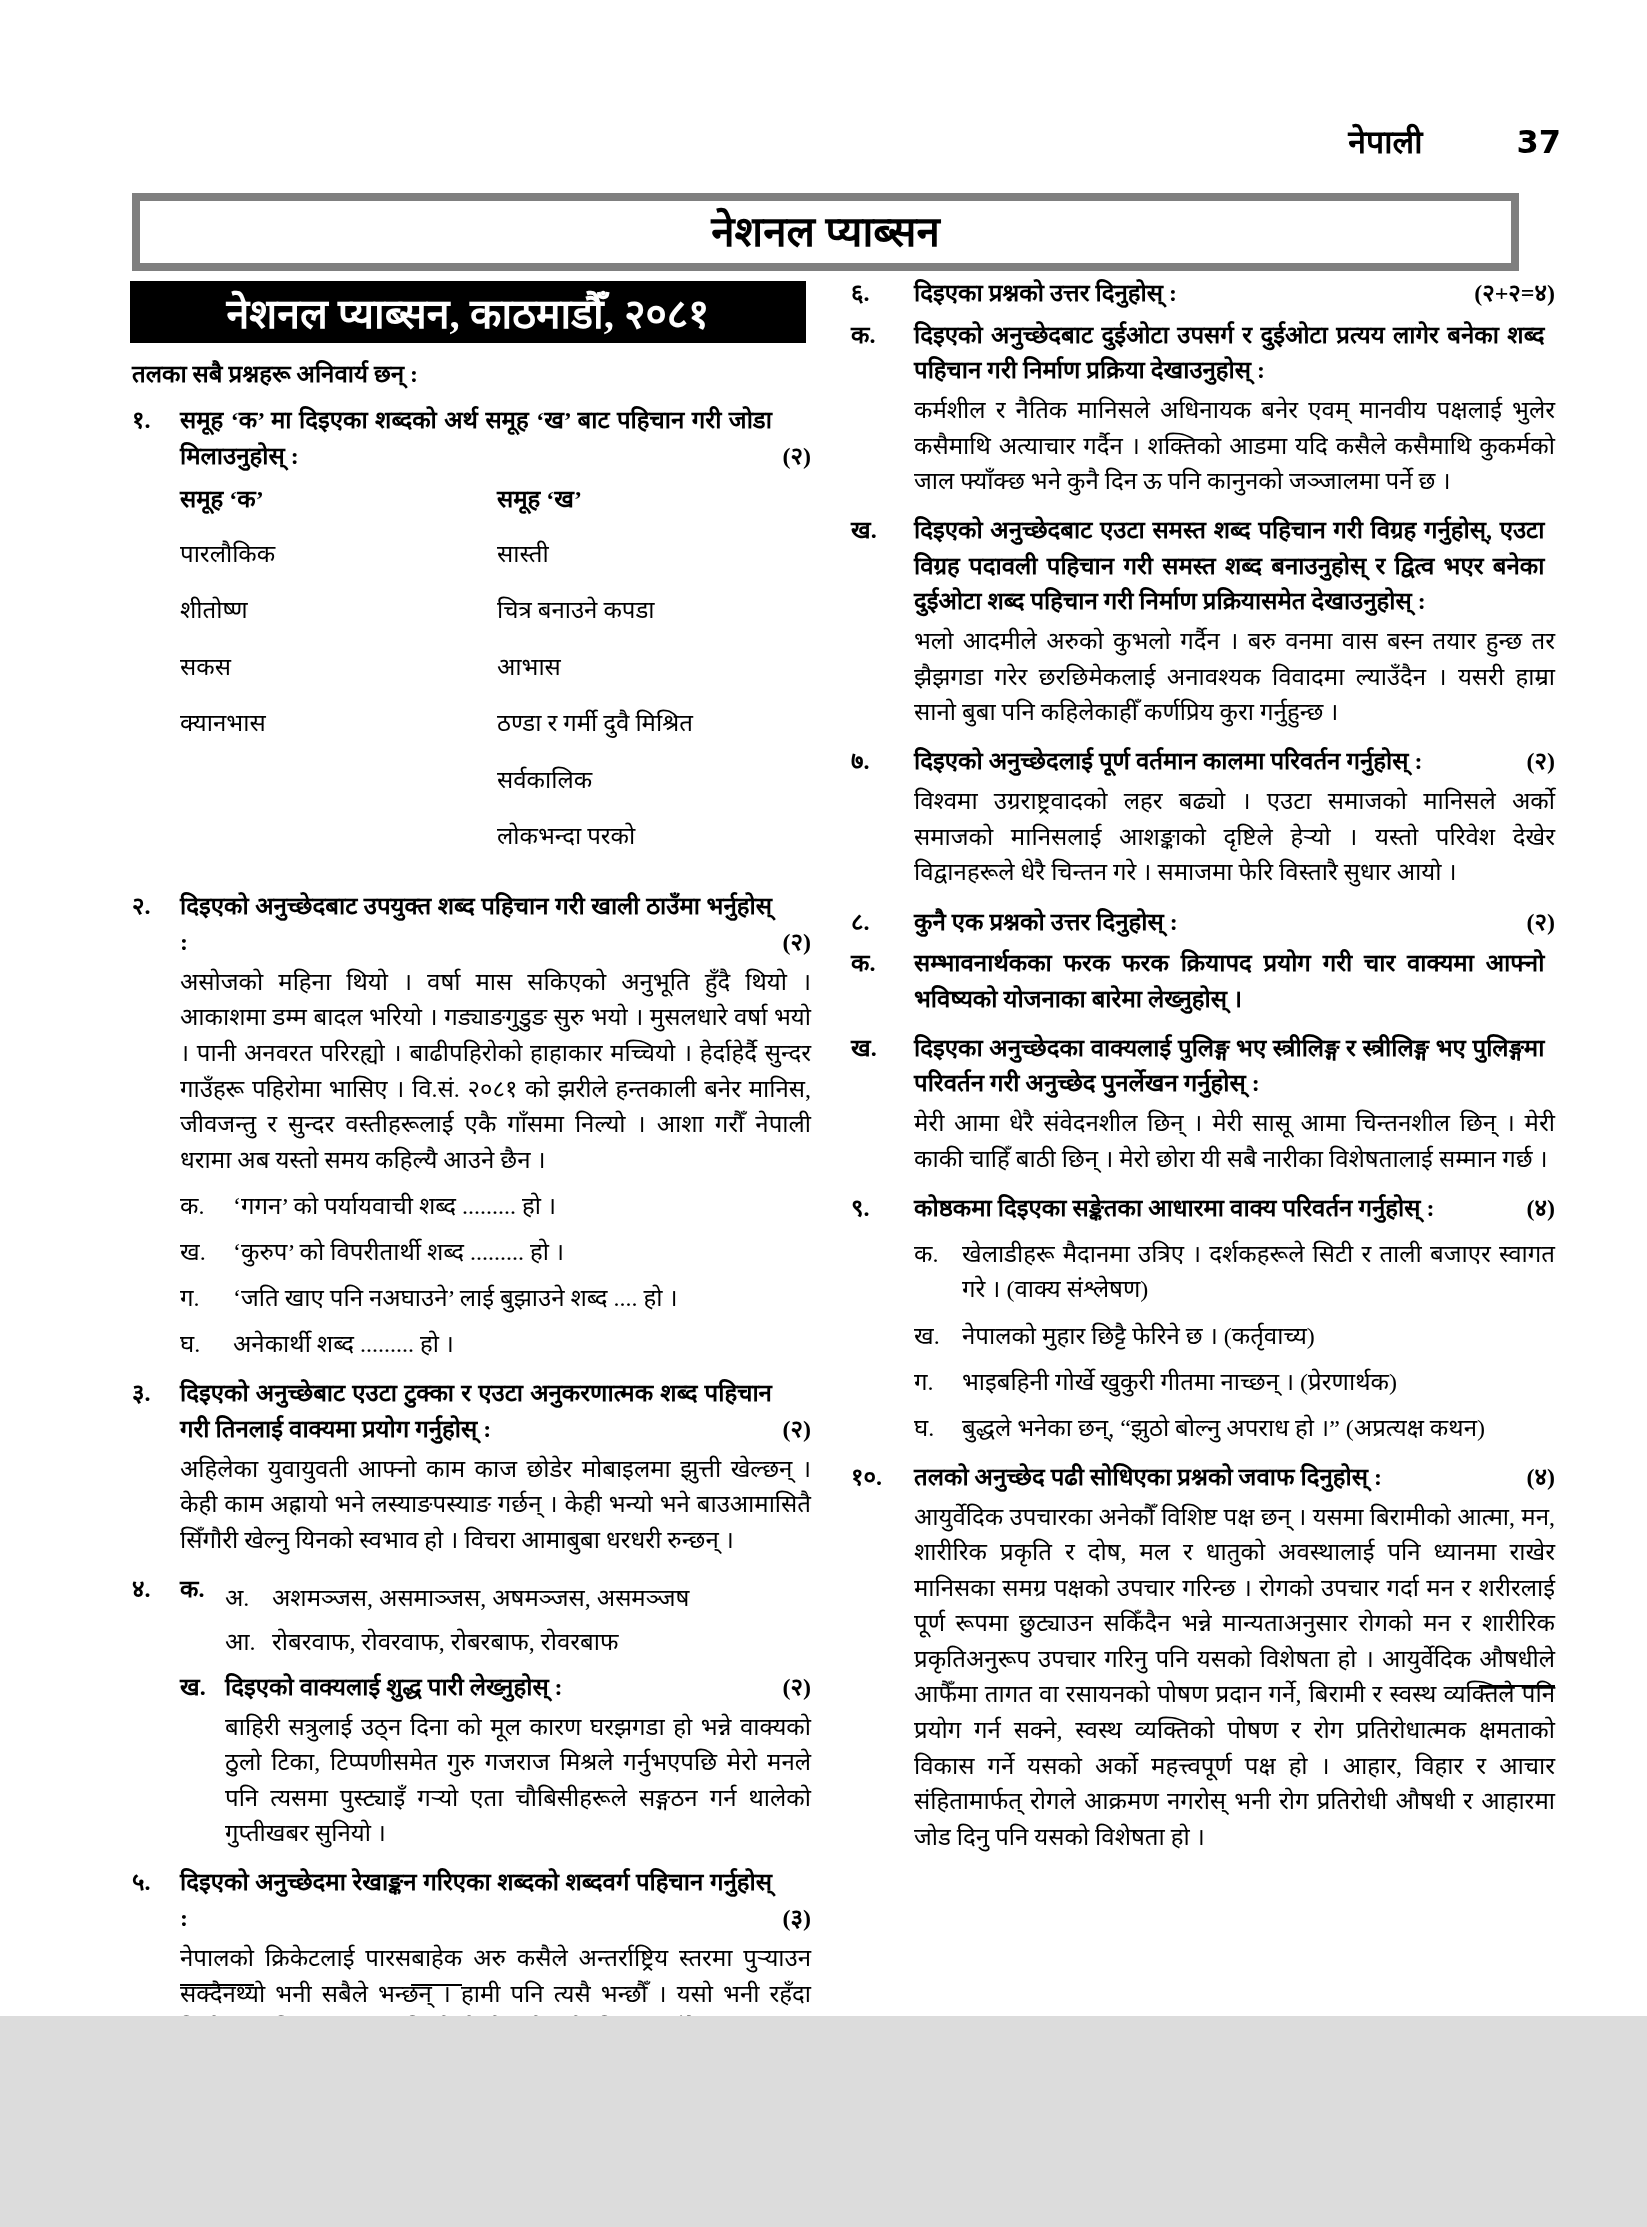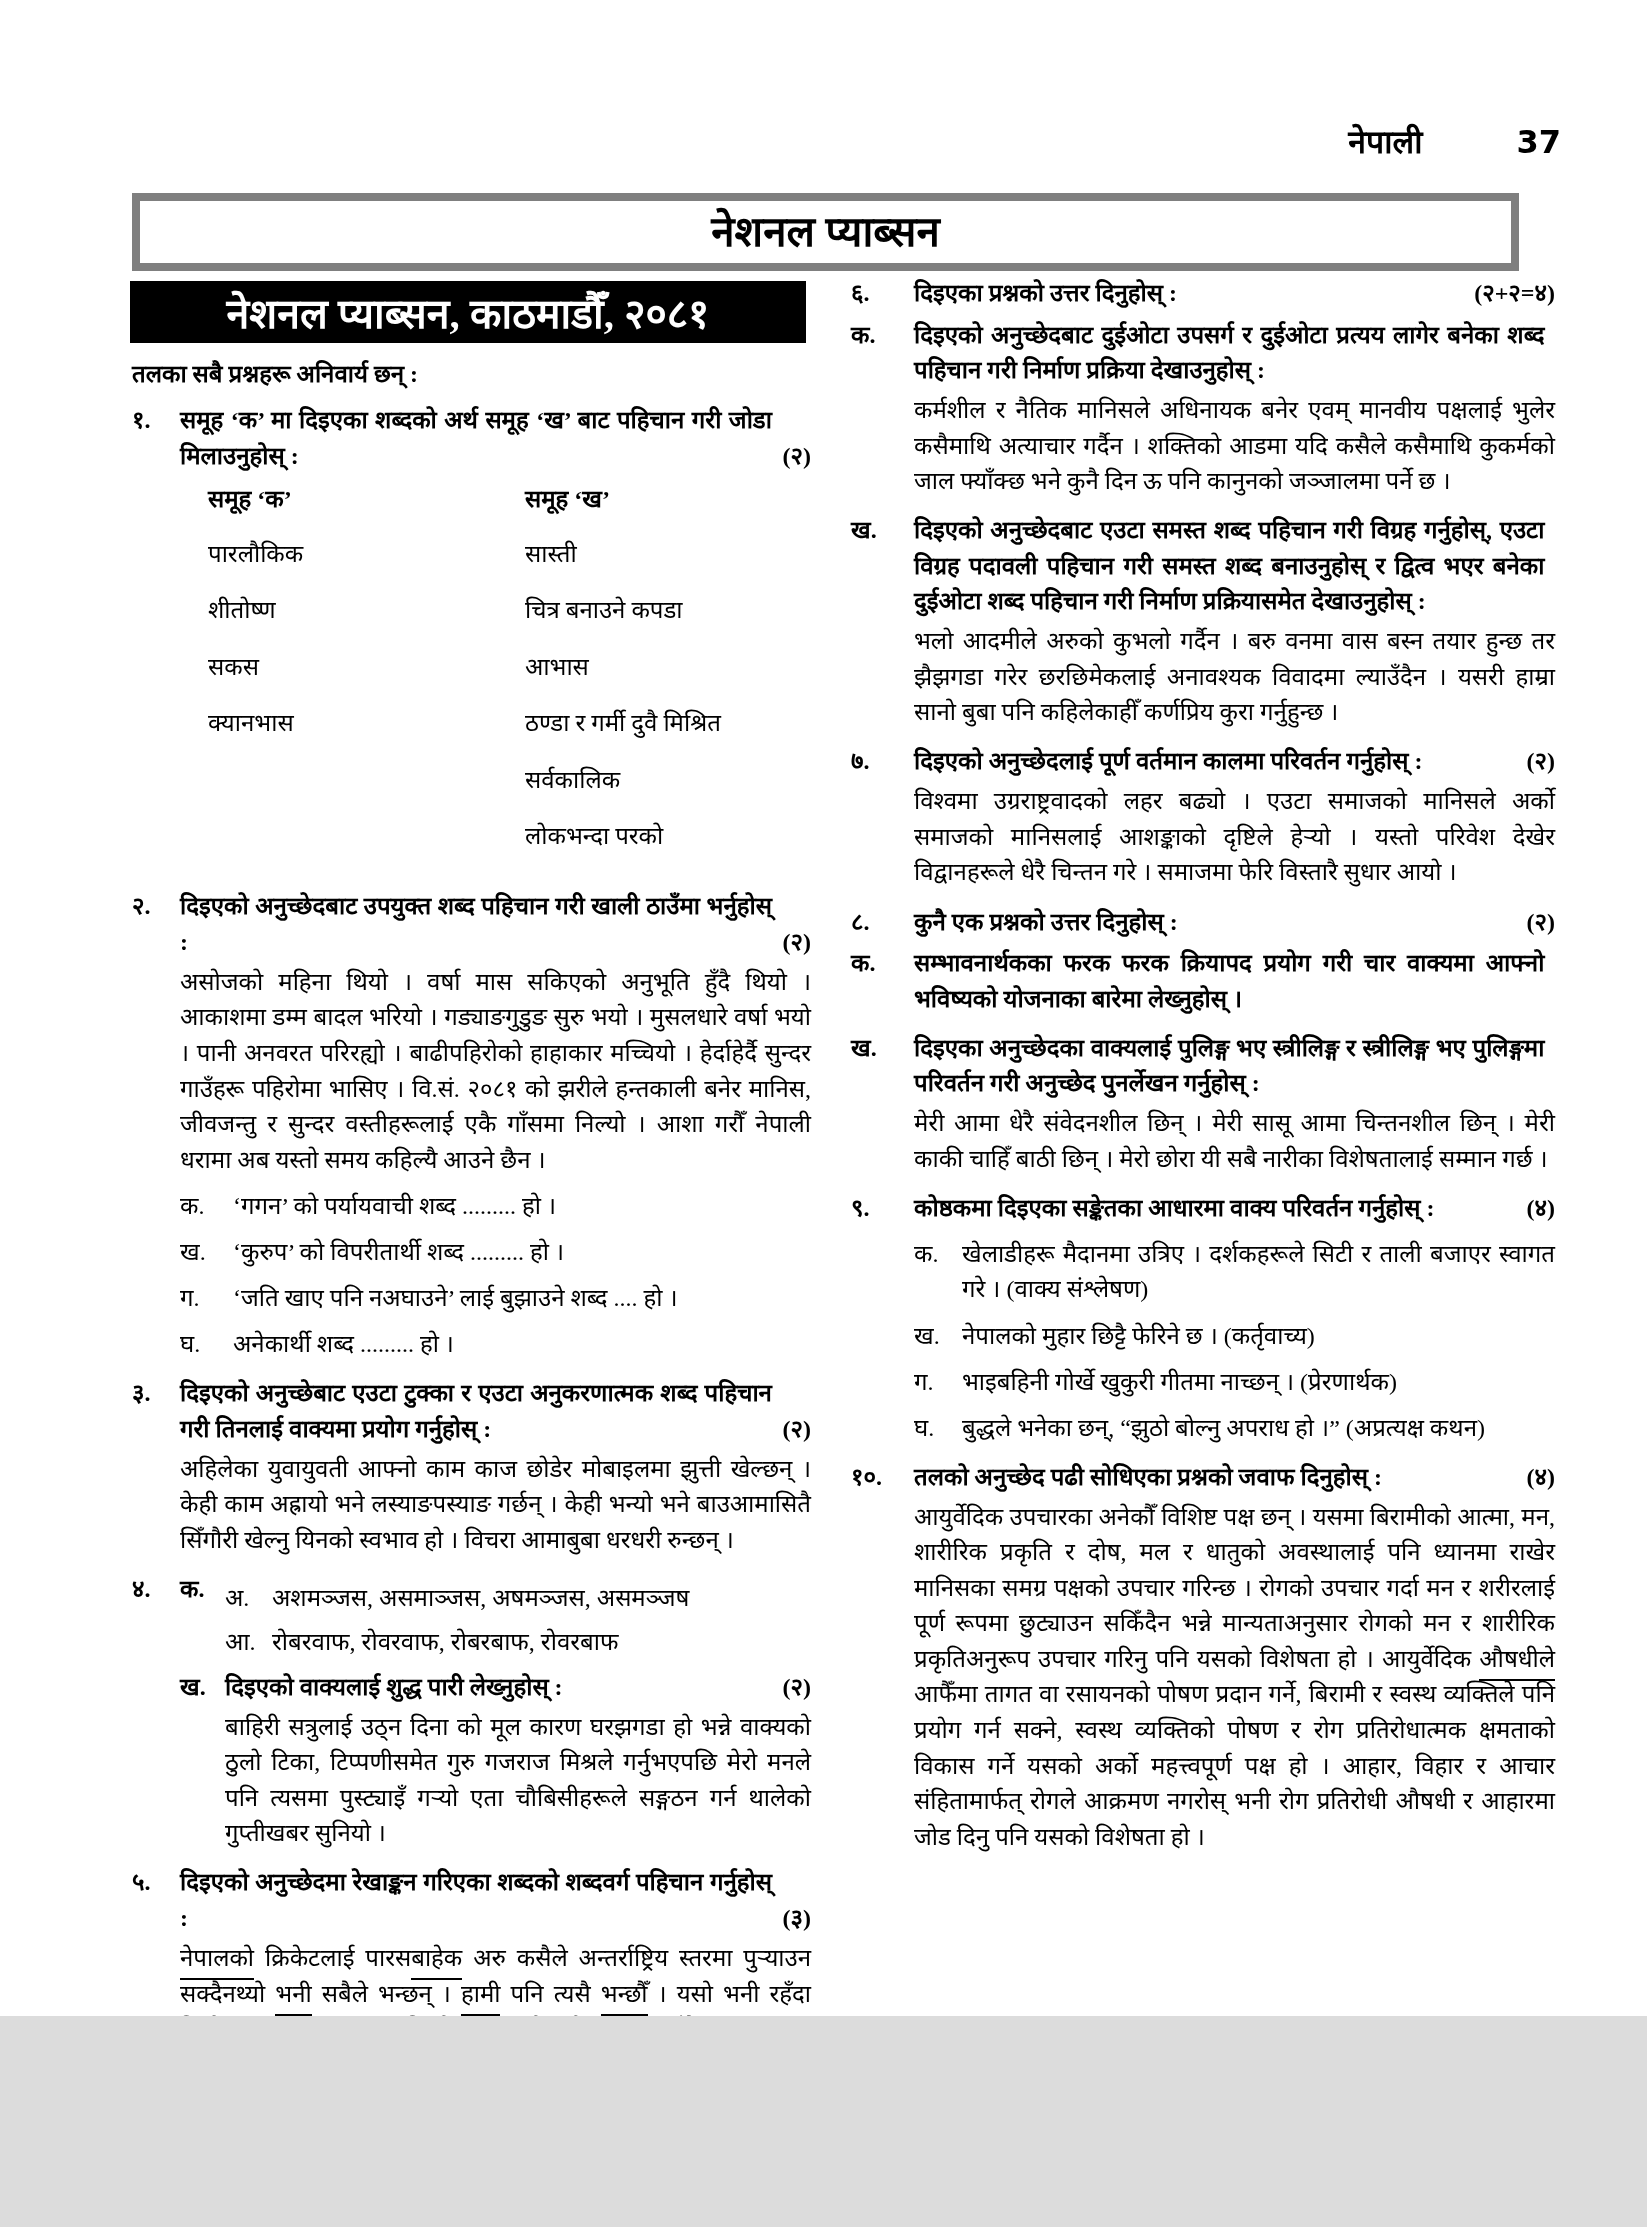--- a/index.html
+++ b/index.html
@@ -29,25 +29,25 @@
   .slbl{flex:none;width:53px;}
   .stext{flex:1 1 auto;text-align:justify;}
   .part{display:flex;margin-top:9px;}
   .part:first-child{margin-top:0;}
   .plbl{flex:none;width:45px;font-weight:bold;}
   .pbody{flex:1 1 auto;min-width:0;}
   .opt{display:flex;margin-top:9px;font-weight:normal;}
   .olbl{flex:none;width:47px;}
   .otext{flex:1 1 auto;}
   .match{display:flex;margin-top:7.5px;font-weight:normal;}
-  .mcol-a{flex:none;width:317px;margin-left:28px;}
+  .mcol-a{flex:none;width:317px;}
   .mcol-b{flex:1 1 auto;}
   .mhead{font-weight:bold;margin-bottom:19.6px;}
   .mitem{margin-bottom:21px;}
-  .u{border-bottom:2.3px solid #000;padding-bottom:7px;}
+  .u{border-bottom:2.3px solid #000;padding-bottom:13px;}
   .sub9 .slbl{width:48px;}
 </style>
 </head>
 <body>
 
 <div class="page">
 
   <div class="pg-header">
     <span>नेपाली</span>
     <span>37</span>

